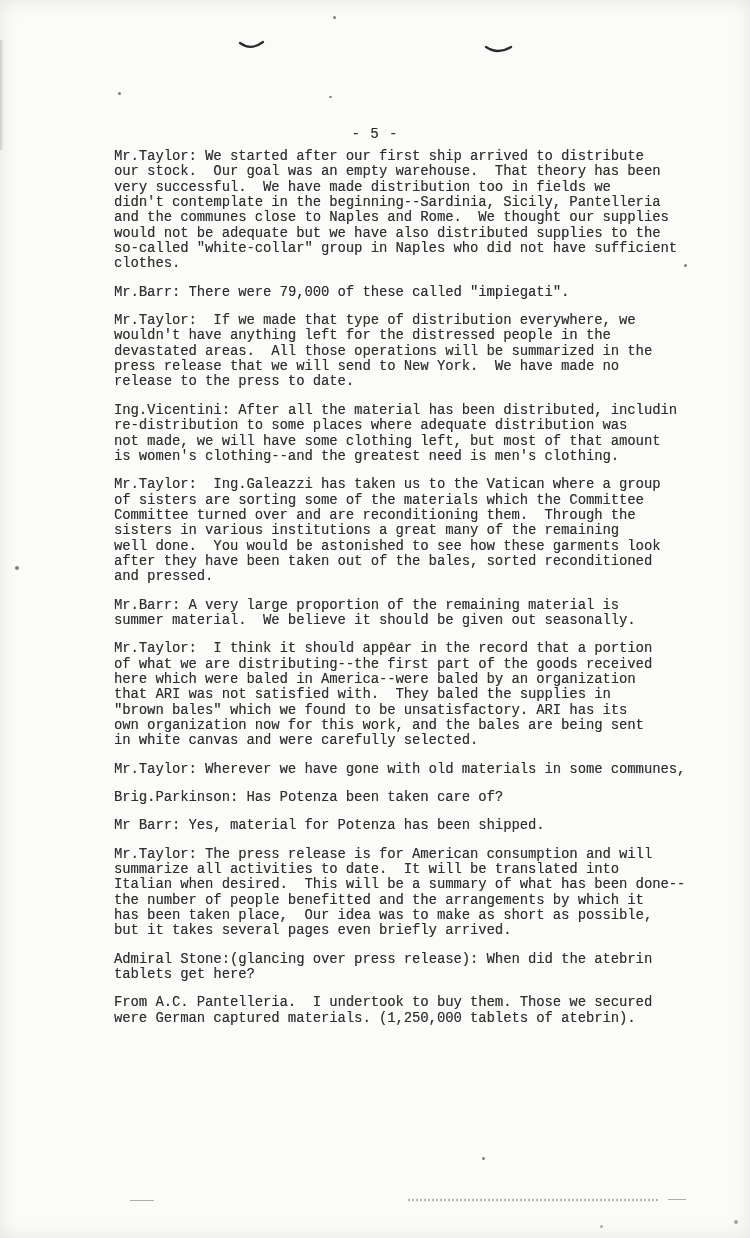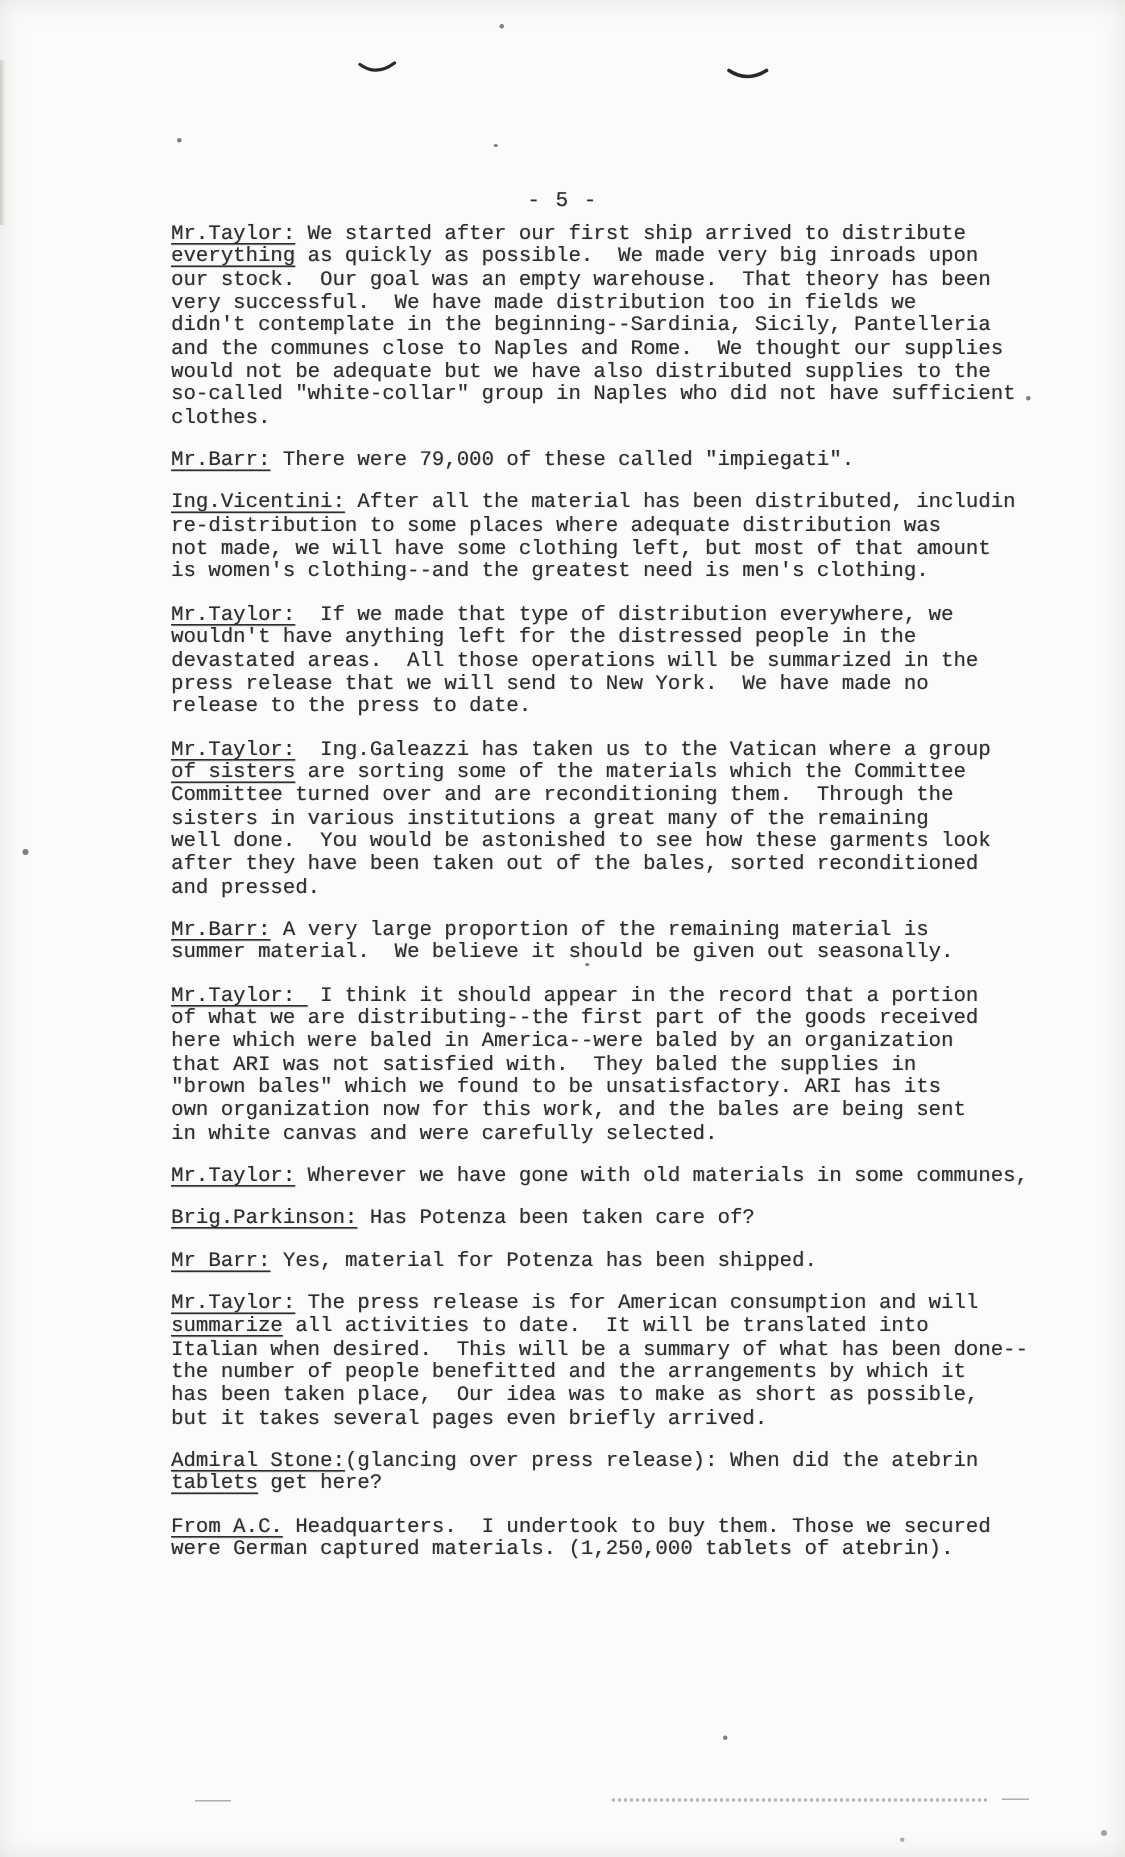--- a/index.html
+++ b/index.html
@@ -22,21 +22,20 @@
     position:absolute;left:114px;top:149px;width:600px;
   }
   .para{margin:0 0 13px 0;}
   .line{
     white-space:pre;
     font-size:13.8px;
     line-height:15.35px;
     text-shadow:0.3px 0.3px 0.6px rgba(75,75,75,0.55);
   }
   .u{
-    text-decoration:underline;
     text-decoration-thickness:1px;
     text-underline-offset:2.5px;
   }
   
   .speck{position:absolute;background:#3a3a3a;border-radius:50%;opacity:.65;}
   .swoosh{position:absolute;opacity:.9;}
   .dotted-rule{position:absolute;border-top:2px dotted rgba(60,60,60,.38);height:0;}
   .dash-mark{position:absolute;border-top:1px solid rgba(60,60,60,.4);height:0;}
   .edge-shade{position:absolute;left:0;top:40px;width:4px;height:110px;
     background:linear-gradient(to right,rgba(100,100,95,.25),rgba(100,100,95,0));}
@@ -64,44 +63,43 @@
   <div class="dotted-rule" style="left:408px;top:1199px;width:250px;"></div>
   <div class="dash-mark" style="left:668px;top:1199px;width:18px;"></div>
   <div class="speck" style="left:734px;top:1220px;width:4px;height:4px;opacity:.45;"></div>
   <div class="speck" style="left:600px;top:1225px;width:3px;height:3px;opacity:.4;"></div>
 
   <div class="pageno">- 5 -</div>
 
   <div class="doc">
       <div class="para">
         <div class="line"><span class="u">Mr.Taylor:</span><span class=""> We started after our first ship arrived to distribute</span></div>
-        <div class="line"><span class="u">everything</span><span class=""> as quickly as possible.  We made very big inroads upon</span></div>
         <div class="line"><span class="">our stock.  Our goal was an empty warehouse.  That theory has been</span></div>
         <div class="line"><span class="">very successful.  We have made distribution too in fields we</span></div>
         <div class="line"><span class="">didn't contemplate in the beginning--Sardinia, Sicily, Pantelleria</span></div>
         <div class="line"><span class="">and the communes close to Naples and Rome.  We thought our supplies</span></div>
         <div class="line"><span class="">would not be adequate but we have also distributed supplies to the</span></div>
         <div class="line"><span class="">so-called "white-collar" group in Naples who did not have sufficient</span></div>
         <div class="line"><span class="">clothes.</span></div>
       </div>
       <div class="para">
         <div class="line"><span class="u">Mr.Barr:</span><span class=""> There were 79,000 of these called "impiegati".</span></div>
       </div>
       <div class="para">
-        <div class="line"><span class="u">Ing.Vicentini:</span><span class=""> After all the material has been distributed, includin</span></div>
-        <div class="line"><span class="">re-distribution to some places where adequate distribution was</span></div>
-        <div class="line"><span class="">not made, we will have some clothing left, but most of that amount</span></div>
-        <div class="line"><span class="">is women's clothing--and the greatest need is men's clothing.</span></div>
-      </div>
-      <div class="para">
         <div class="line"><span class="u">Mr.Taylor:</span><span class="">  If we made that type of distribution everywhere, we</span></div>
         <div class="line"><span class="">wouldn't have anything left for the distressed people in the</span></div>
         <div class="line"><span class="">devastated areas.  All those operations will be summarized in the</span></div>
         <div class="line"><span class="">press release that we will send to New York.  We have made no</span></div>
         <div class="line"><span class="">release to the press to date.</span></div>
+      </div>
+      <div class="para">
+        <div class="line"><span class="u">Ing.Vicentini:</span><span class=""> After all the material has been distributed, includin</span></div>
+        <div class="line"><span class="">re-distribution to some places where adequate distribution was</span></div>
+        <div class="line"><span class="">not made, we will have some clothing left, but most of that amount</span></div>
+        <div class="line"><span class="">is women's clothing--and the greatest need is men's clothing.</span></div>
       </div>
       <div class="para">
         <div class="line"><span class="u">Mr.Taylor:</span><span class="">  Ing.Galeazzi has taken us to the Vatican where a group</span></div>
         <div class="line"><span class="u">of sisters</span><span class=""> are sorting some of the materials which the Committee</span></div>
         <div class="line"><span class="">Committee turned over and are reconditioning them.  Through the</span></div>
         <div class="line"><span class="">sisters in various institutions a great many of the remaining</span></div>
         <div class="line"><span class="">well done.  You would be astonished to see how these garments look</span></div>
         <div class="line"><span class="">after they have been taken out of the bales, sorted reconditioned</span></div>
         <div class="line"><span class="">and pressed.</span></div>
       </div>
@@ -133,18 +131,18 @@
         <div class="line"><span class="">Italian when desired.  This will be a summary of what has been done--</span></div>
         <div class="line"><span class="">the number of people benefitted and the arrangements by which it</span></div>
         <div class="line"><span class="">has been taken place,  Our idea was to make as short as possible,</span></div>
         <div class="line"><span class="">but it takes several pages even briefly arrived.</span></div>
       </div>
       <div class="para">
         <div class="line"><span class="u">Admiral Stone:</span><span class="">(glancing over press release): When did the atebrin</span></div>
         <div class="line"><span class="u">tablets</span><span class=""> get here?</span></div>
       </div>
       <div class="para">
-        <div class="line"><span class="u">From A.C.</span><span class=""> Headquarters.  I undertook to buy them. Those we secured</span></div>
+        <div class="line"><span class="u">From A.C.</span><span class=""> Pantelleria.  I undertook to buy them. Those we secured</span></div>
         <div class="line"><span class="">were German captured materials. (1,250,000 tablets of atebrin).</span></div>
       </div>
     </div>
 
 </div>
 
 </body></html>

